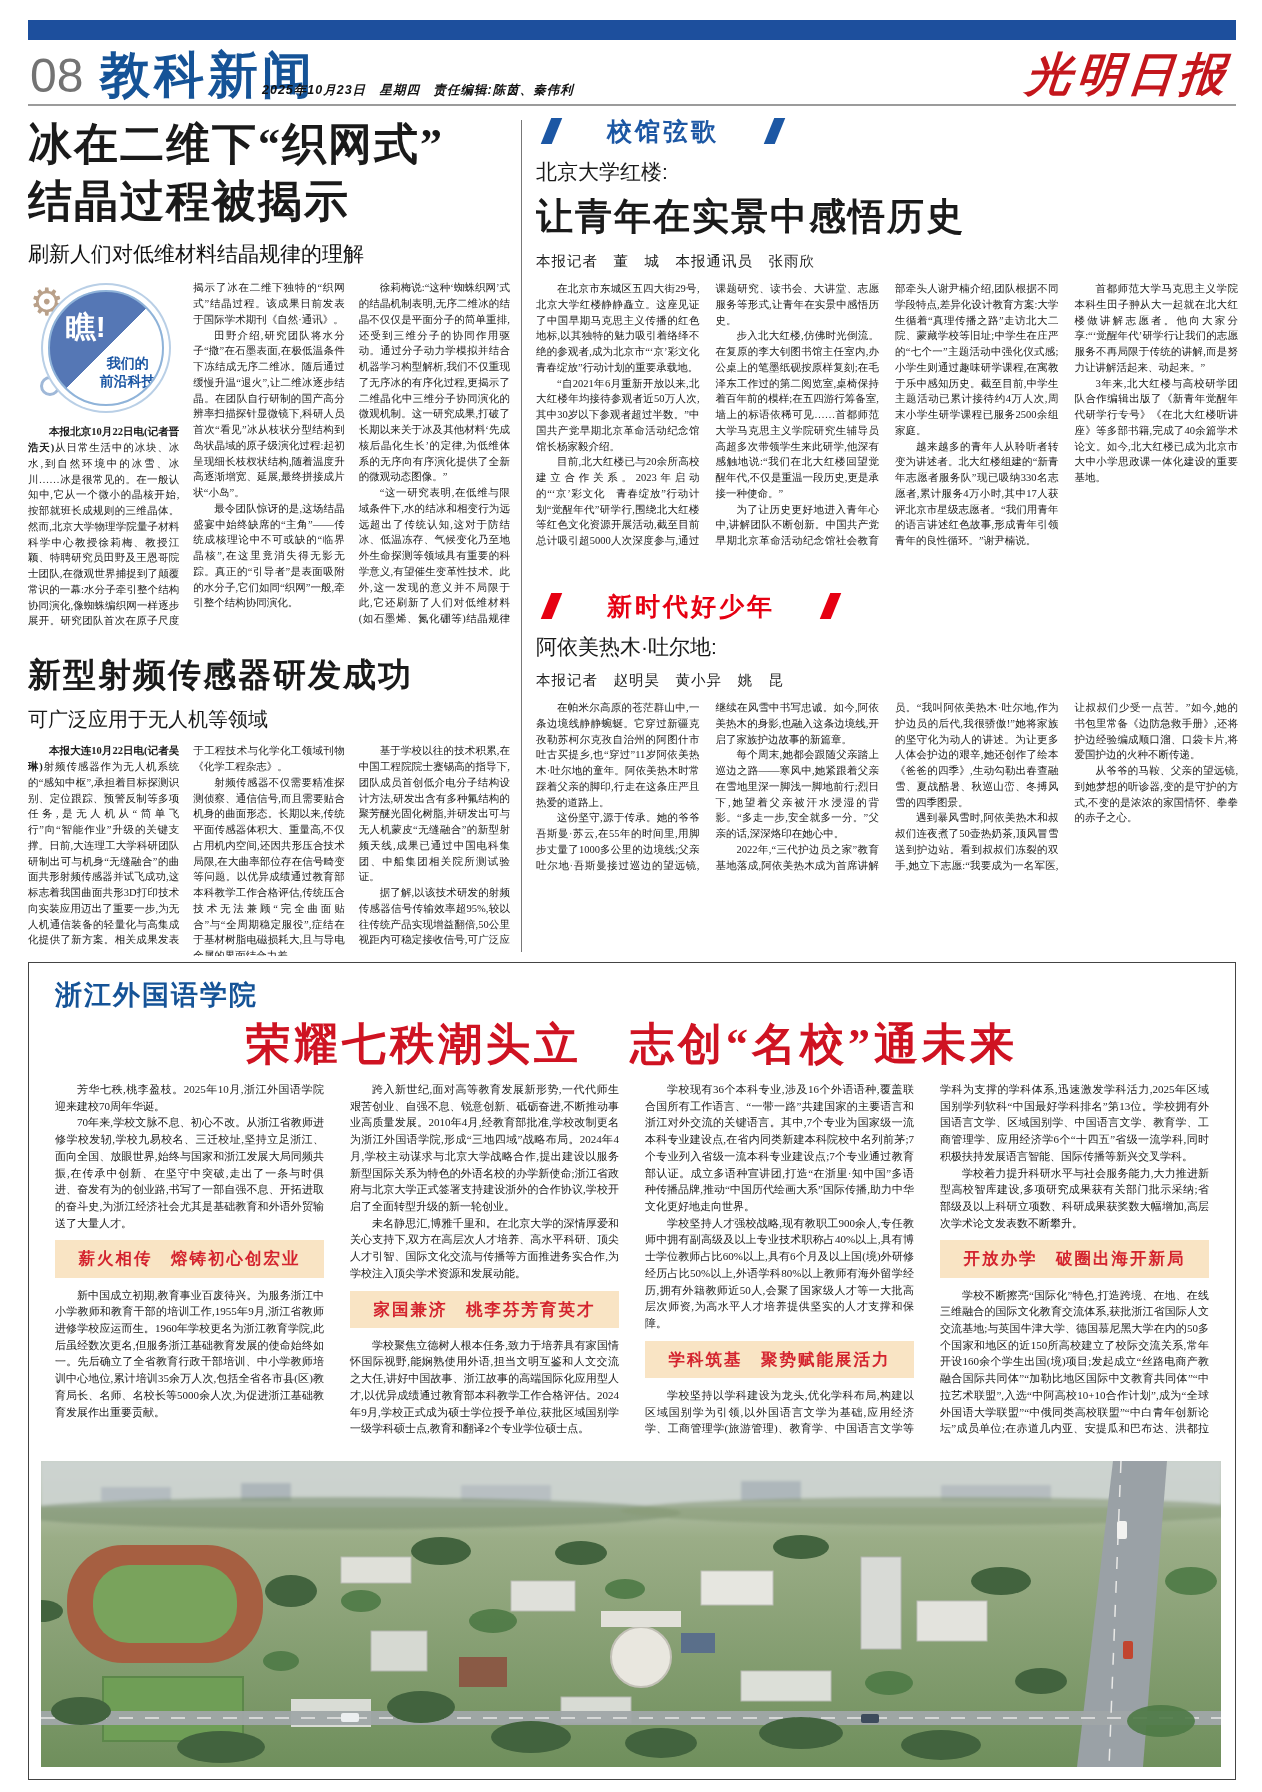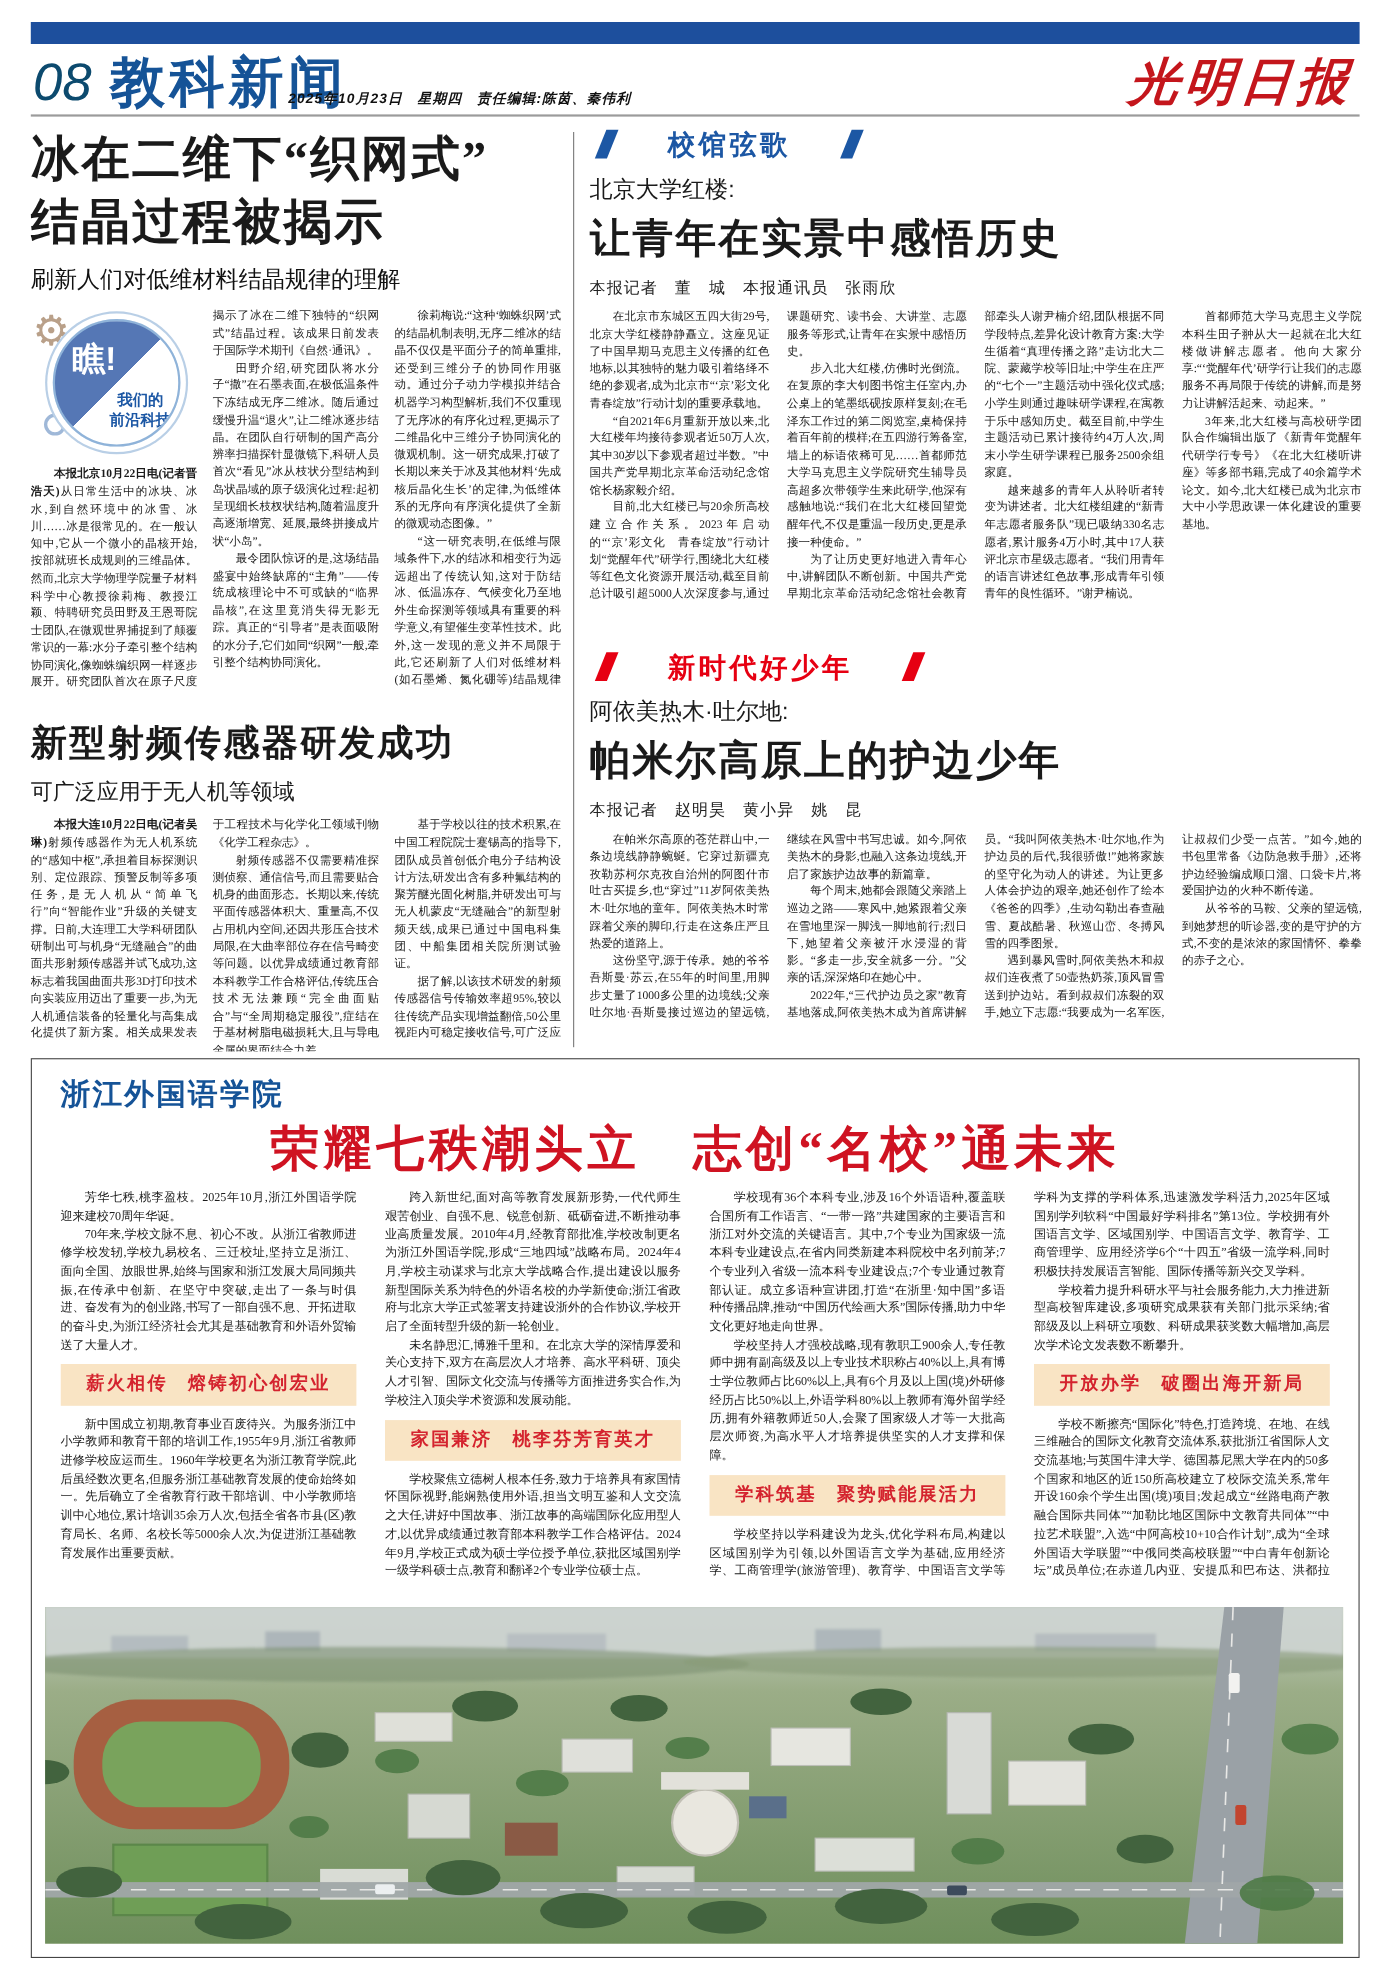--- a/index.html
+++ b/index.html
@@ -2,21 +2,21 @@
 <html><head>
 <meta charset="utf-8">
 <style>
   html,body{margin:0;padding:0;background:#e8e8e8;}
   .page{position:relative;width:1262px;height:1792px;background:#fff;overflow:hidden;
         font-family:"Liberation Serif","DejaVu Serif",serif;color:#1a1a1a;}
   .sans{font-family:"Liberation Sans","DejaVu Sans",sans-serif;font-style:italic;}
 
   
   .topbar{position:absolute;left:28px;top:20px;width:1208px;height:20px;background:#1d4f9d;}
-  .pageno{position:absolute;left:30px;top:48px;font-size:48px;color:#0c4a6e;font-family:"Liberation Sans",sans-serif;font-style:italic;}
+  .pageno{position:absolute;left:30px;top:48px;font-size:48px;color:#737373;font-family:"Liberation Sans",sans-serif;}
   .section-title{position:absolute;left:100px;top:42px;font-size:50px;font-weight:900;color:#155397;
         font-family:"Liberation Sans","DejaVu Sans",sans-serif;letter-spacing:4px;}
   .dateline{position:absolute;left:262px;top:82px;font-size:12.5px;font-weight:bold;color:#111;
         font-family:"Liberation Sans",sans-serif;letter-spacing:1px;}
   .masthead{position:absolute;right:32px;top:44px;font-size:46px;font-weight:bold;font-style:italic;
         color:#c4161c;letter-spacing:5px;transform:skewX(-5deg);}
   .divider{position:absolute;left:28px;top:104px;width:1208px;height:2px;background:#9b9b9b;}
 
   
   .cols p{margin:0;text-indent:2em;text-align:justify;}
@@ -148,21 +148,20 @@
         <p>3年来,北大红楼与高校研学团队合作编辑出版了《新青年觉醒年代研学行专号》《在北大红楼听讲座》等多部书籍,完成了40余篇学术论文。如今,北大红楼已成为北京市大中小学思政课一体化建设的重要基地。</p>
       </div>
 
     <div class="gap"></div>
     <div class="flag-row flag-red">
       <span class="slash"></span>
       <span class="flag-text">新时代好少年</span>
       <span class="slash"></span>
     </div>
     <div class="kicker">阿依美热木·吐尔地:</div>
-    <div class="big-title">帕米尔高原上的护边少年</div>
     <div class="byline">本报记者　赵明昊　黄小异　姚　昆</div>
     <div class="sn-body cols">
         <p>在帕米尔高原的苍茫群山中,一条边境线静静蜿蜒。它穿过新疆克孜勒苏柯尔克孜自治州的阿图什市吐古买提乡,也“穿过”11岁阿依美热木·吐尔地的童年。阿依美热木时常踩着父亲的脚印,行走在这条庄严且热爱的道路上。</p>
         <p>这份坚守,源于传承。她的爷爷吾斯曼·苏云,在55年的时间里,用脚步丈量了1000多公里的边境线;父亲吐尔地·吾斯曼接过巡边的望远镜,继续在风雪中书写忠诚。如今,阿依美热木的身影,也融入这条边境线,开启了家族护边故事的新篇章。</p>
         <p>每个周末,她都会跟随父亲踏上巡边之路——寒风中,她紧跟着父亲在雪地里深一脚浅一脚地前行;烈日下,她望着父亲被汗水浸湿的背影。“多走一步,安全就多一分。”父亲的话,深深烙印在她心中。</p>
         <p>2022年,“三代护边员之家”教育基地落成,阿依美热木成为首席讲解员。“我叫阿依美热木·吐尔地,作为护边员的后代,我很骄傲!”她将家族的坚守化为动人的讲述。为让更多人体会护边的艰辛,她还创作了绘本《爸爸的四季》,生动勾勒出春查融雪、夏战酷暑、秋巡山峦、冬搏风雪的四季图景。</p>
         <p>遇到暴风雪时,阿依美热木和叔叔们连夜煮了50壶热奶茶,顶风冒雪送到护边站。看到叔叔们冻裂的双手,她立下志愿:“我要成为一名军医,让叔叔们少受一点苦。”如今,她的书包里常备《边防急救手册》,还将护边经验编成顺口溜、口袋卡片,将爱国护边的火种不断传递。</p>
         <p>从爷爷的马鞍、父亲的望远镜,到她梦想的听诊器,变的是守护的方式,不变的是浓浓的家国情怀、拳拳的赤子之心。</p>
       </div>
   </div>

